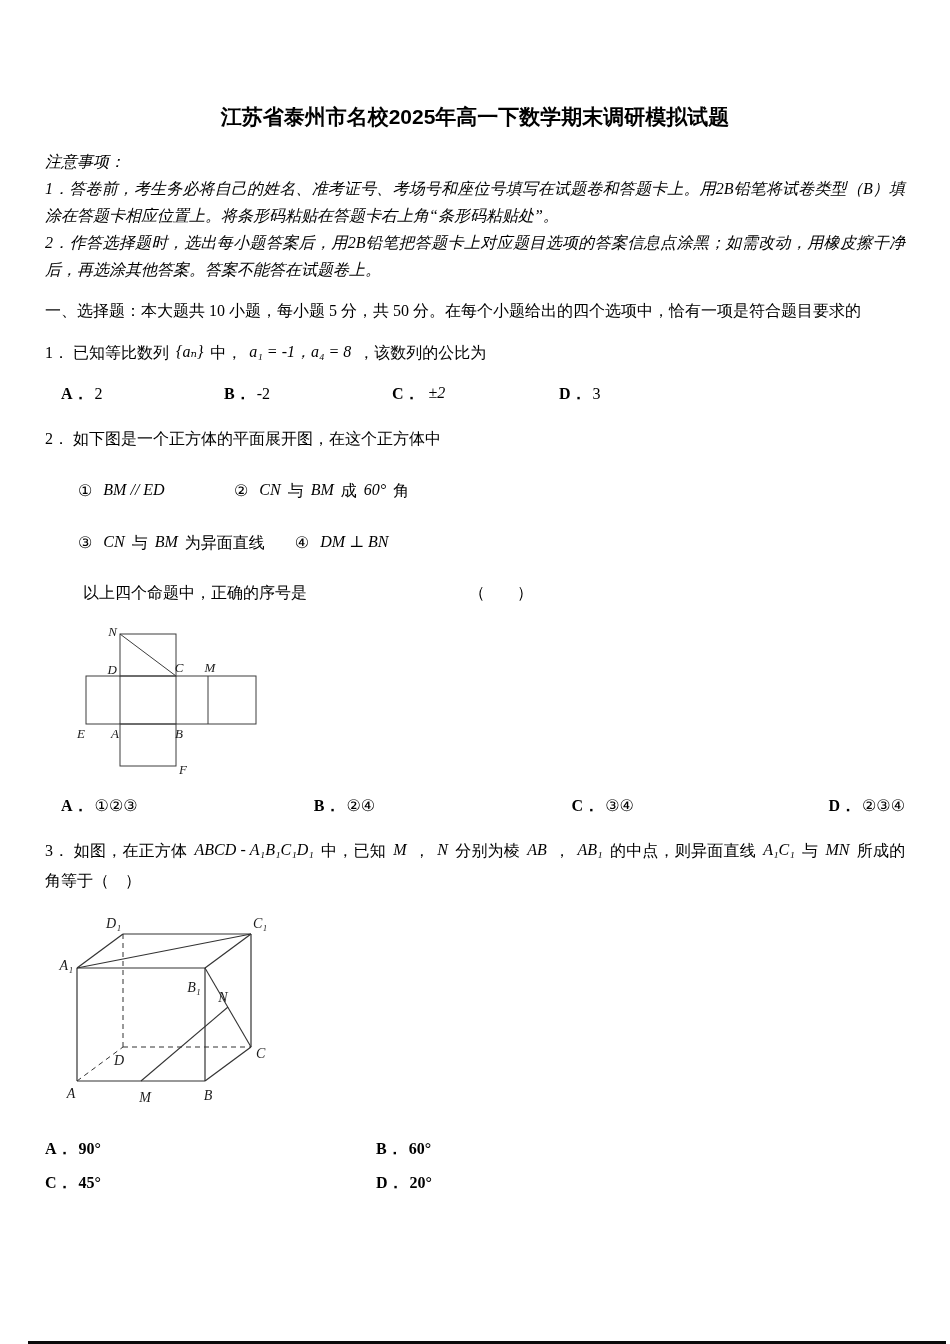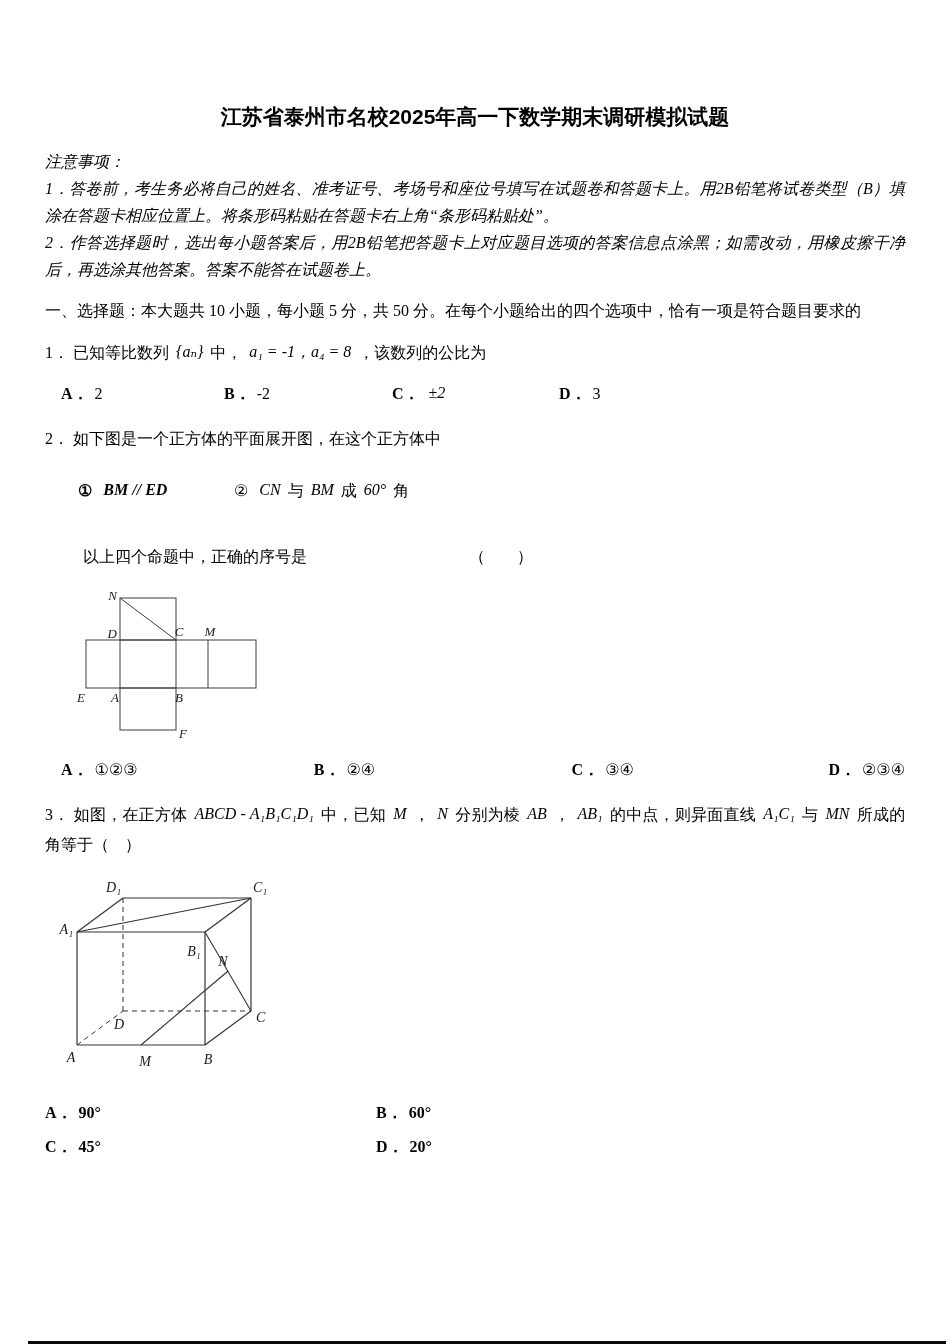--- a/index.html
+++ b/index.html
@@ -38,25 +38,25 @@
     white-space: nowrap;
   }
 
   .options-row { display: flex; margin-top: 14px; line-height: 24px; }
   .option { display: inline-block; }
   .ow1 { width: 163px; margin-left: 16px; } .ow2 { width: 168px; } .ow3 { width: 167px; }
   .half { width: 331px; }
   .opt-label { font-weight: bold; margin-right: 6px; }
 
   .stmt-line { margin-top: 22px; line-height: 30px; }
-  .stmt-group { display: inline-block; min-width: 152px; font-weight: bold; }
+  .stmt-group { display: inline-block; min-width: 152px; }
   .stmt-num { margin-right: 4px; }
   .gap-stmt { margin-left: 26px; }
 
-  .prompt-line { margin-top: 36px; line-height: 30px; }
+  .prompt-line { margin-top: 20px; line-height: 30px; }
   .prompt-paren { display: inline-block; margin-left: 158px; letter-spacing: 8px; }
 
   .net-wrap { margin: 14px 0 0 28px; }
   .cube-wrap { margin: 10px 0 0 10px; }
   svg text {
     font-family: "Liberation Serif", "DejaVu Serif", "DejaVu Sans", serif;
     font-style: italic;
     fill: #1a1a1a;
   }
 
@@ -117,20 +117,33 @@
         <span class="stmt-num">②</span>
         <span class="math">CN</span>
         <span>与</span>
         <span class="math">BM</span>
         <span>成</span>
         <span class="math">60°</span>
         <span>角</span>
       </span>
     </p>
 
+    <p class="stmt-line" style="padding-left:33px;">
+      <span>
+        <span class="stmt-num">③</span>
+        <span class="math">CN</span>
+        <span>与</span>
+        <span class="math">BM</span>
+        <span>为异面直线</span>
+      </span>
+      <span class="gap-stmt">
+        <span class="stmt-num">④</span>
+        <span class="math">DM ⊥ BN</span>
+      </span>
+    </p>
 
     <p class="prompt-line" style="padding-left:38px;">
       <span>以上四个命题中，正确的序号是</span>
       <span class="prompt-paren">（　）</span>
     </p>
 
     <div class="net-wrap">
       <svg width="215" height="158" viewBox="0 0 215 158">
         <g stroke="#3c3c3c" stroke-width="1" fill="none">
           <rect x="47" y="12" width="56" height="42"></rect>

